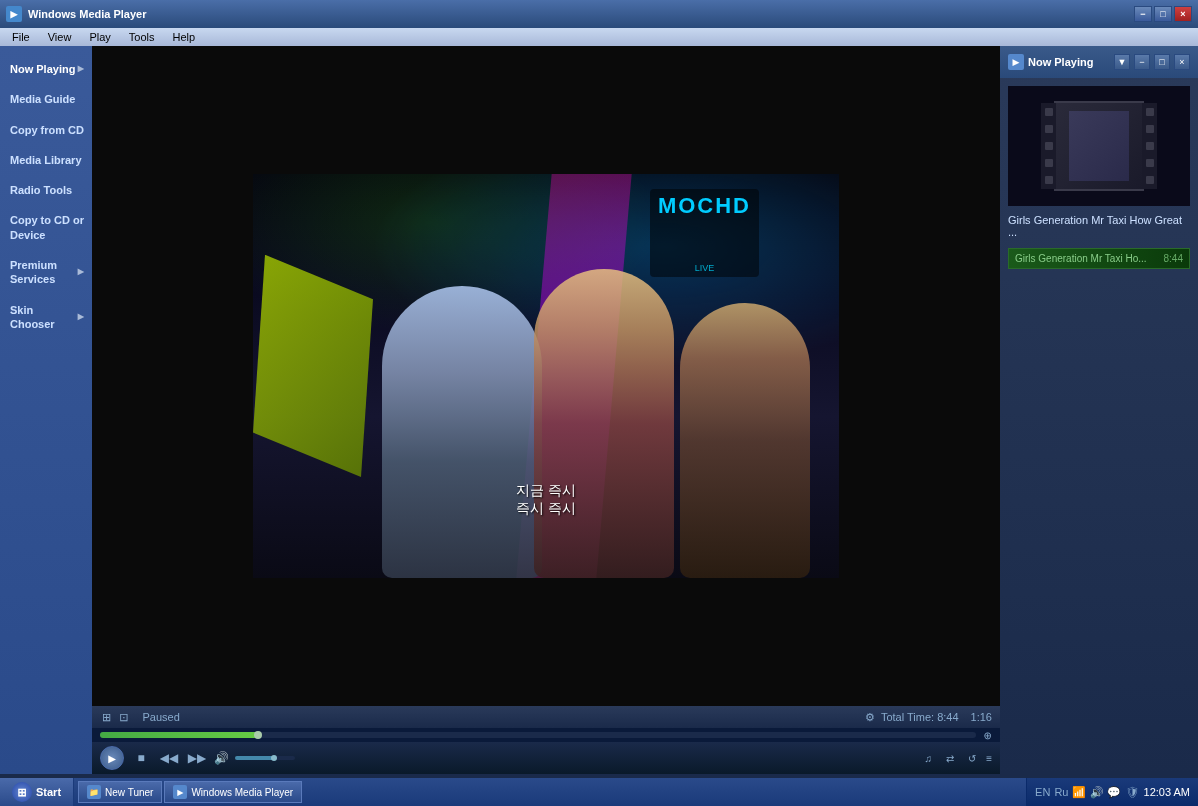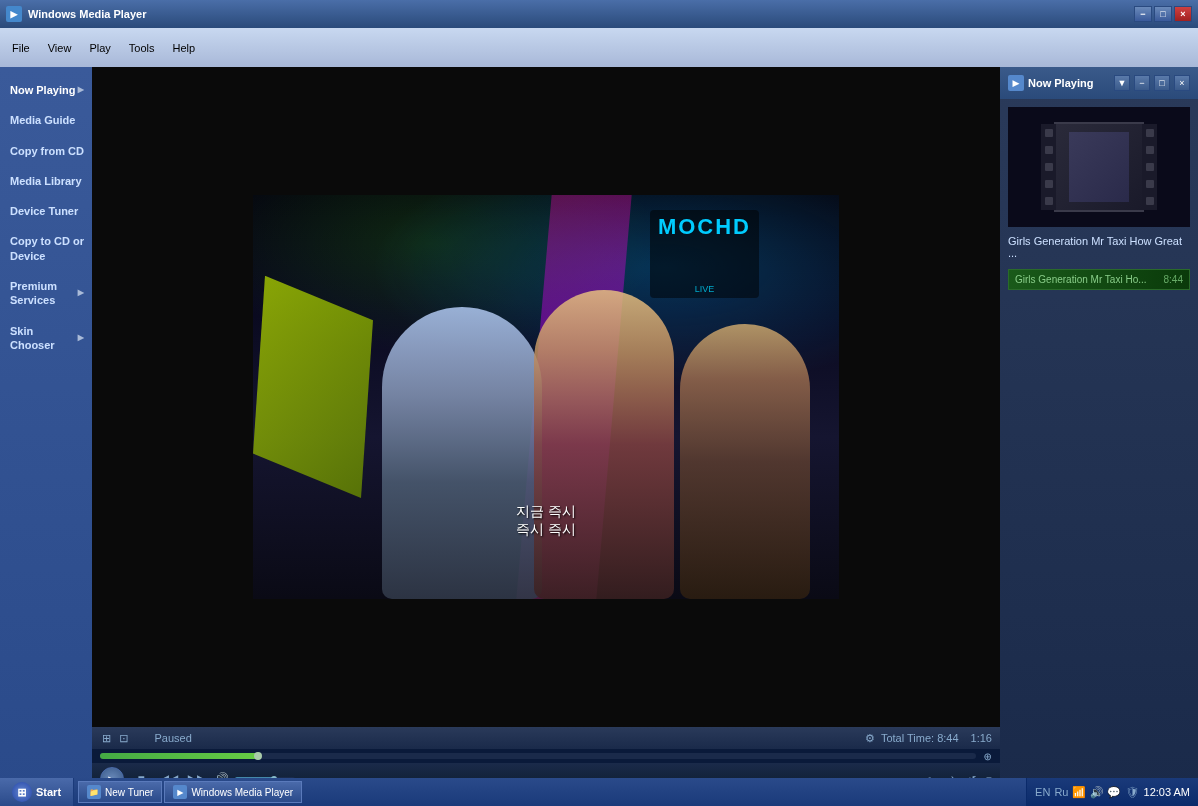--- a/index.html
+++ b/index.html
@@ -18,21 +18,21 @@
       font-weight: bold;
     }
     .title-bar-icon { width: 16px; height: 16px; background: #4488cc; border-radius: 2px; display: flex; align-items: center; justify-content: center; font-size: 9px; }
     .title-bar-text { flex: 1; }
     .title-bar-controls { display: flex; gap: 2px; }
     .title-btn { width: 18px; height: 16px; background: linear-gradient(to bottom, #6a8aba, #3a5a9a); border: 1px solid #2a4a80; color: white; font-size: 9px; display: flex; align-items: center; justify-content: center; cursor: pointer; }
     .title-btn.close { background: linear-gradient(to bottom, #d04040, #a02020); }
 
     
     .menu-bar {
-      height: 39px;
+      height: 18px;
       background: linear-gradient(to bottom, #c8d8f0, #a8b8d8);
       display: flex;
       align-items: center;
       padding: 8px 4px;
       gap: 2px;
     }
     .menu-item { padding: 2px 8px; font-size: 11px; color: #000; cursor: pointer; }
 
     
     .main-container {
@@ -208,21 +208,21 @@
     }
     .controls-top {
       height: 22px;
       background: linear-gradient(to bottom, #2a3a5a, #1a2a4a);
       display: flex;
       align-items: center;
       padding: 0 8px;
       gap: 4px;
     }
     .ctrl-icon { color: #88aacc; font-size: 11px; cursor: pointer; padding: 2px; }
-    .status-text { color: #88aacc; font-size: 11px; flex: 1; margin-left: 20px; }
+    .status-text { color: #88aacc; font-size: 11px; flex: 1; margin-left: 8px; }
     .time-display { color: #88aacc; font-size: 11px; }
 
     .progress-bar-area {
       height: 14px;
       background: #0a1a3a;
       display: flex;
       align-items: center;
       padding: 0 8px;
     }
     .progress-track {
@@ -439,21 +439,21 @@
     <div class="sidebar-item">
       <span>Media Guide</span>
     </div>
     <div class="sidebar-item">
       <span>Copy from CD</span>
     </div>
     <div class="sidebar-item">
       <span>Media Library</span>
     </div>
     <div class="sidebar-item">
-      <span>Device Tuner</span>
+      <span>Radio Tools</span>
     </div>
     <div class="sidebar-item">
       <span>Copy to CD or Device</span>
     </div>
     <div class="sidebar-item">
       <span>Premium Services</span>
       <span class="sidebar-arrow">▶</span>
     </div>
     <div class="sidebar-item">
       <span>Skin Chooser</span>

